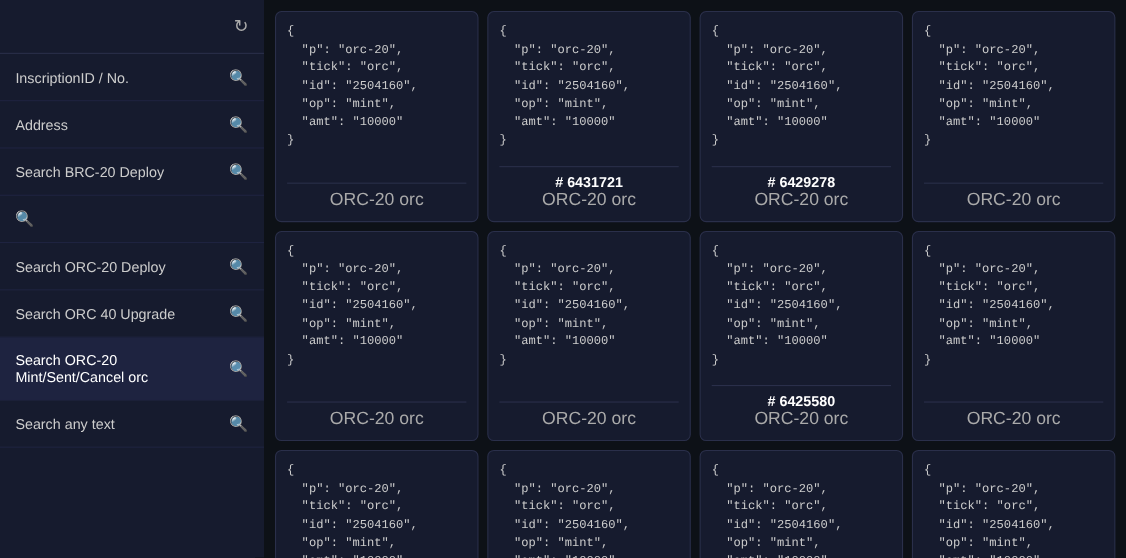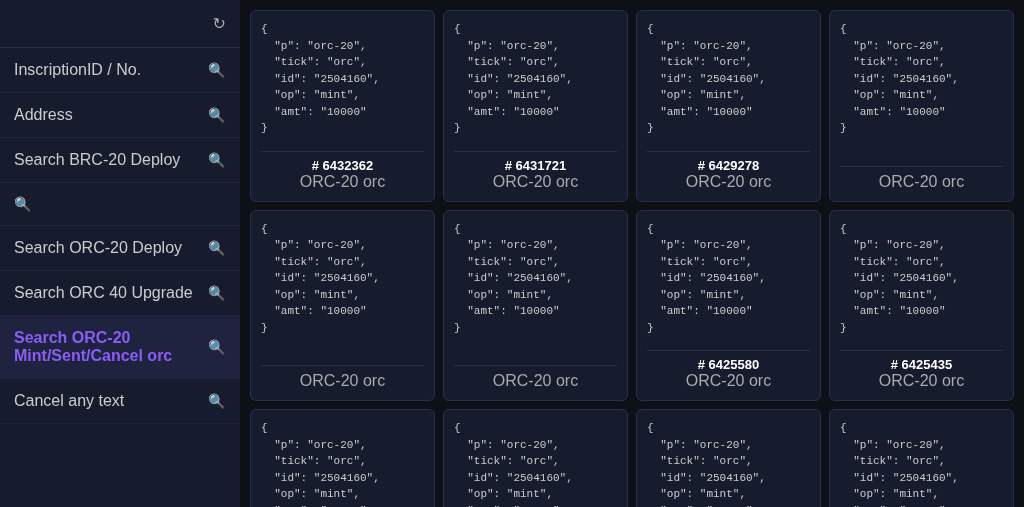--- a/index.html
+++ b/index.html
@@ -51,27 +51,27 @@
       border-bottom: 1px solid #1e2340;
       cursor: pointer;
       transition: background 0.15s;
     }
 
     .sidebar-item.active {
       background: #1e2340;
     }
 
     .sidebar-item-label {
-      font-size: 16px;
+      font-size: 13px;
       color: #ccc;
     }
 
     .sidebar-item.active .sidebar-item-label {
-      color: #8b5cf6;
-      font-weight: bold;
+      color: #ffffff;
+      font-weight: normal;
     }
 
     .search-icon {
       color: #aaa;
       font-size: 14px;
     }
 
     
     .main {
       flex: 1;
@@ -159,39 +159,38 @@
     </div>
       <div class="sidebar-item">
       <span class="sidebar-item-label">Search ORC 40 Upgrade</span>
       <span class="search-icon">🔍</span>
     </div>
       <div class="sidebar-item active">
       <span class="sidebar-item-label">Search ORC-20 Mint/Sent/Cancel orc</span>
       <span class="search-icon">🔍</span>
     </div>
       <div class="sidebar-item">
-      <span class="sidebar-item-label">Cancel any text</span>
+      <span class="sidebar-item-label">Search any text</span>
       <span class="search-icon">🔍</span>
     </div>
     </div>
 </aside>
 
 <main class="main">
   <div class="cards-grid" id="cards-grid">
       <div class="card">
       <div class="card-code">{
   "p": "orc-20",
   "tick": "orc",
   "id": "2504160",
   "op": "mint",
   "amt": "10000"
 }</div>
       <hr class="card-divider">
       <div class="card-footer">
-        <span class="card-id">#&nbsp;6432362</span>
         <span class="card-type">ORC-20 orc</span>
       </div>
     </div>
       <div class="card">
       <div class="card-code">{
   "p": "orc-20",
   "tick": "orc",
   "id": "2504160",
   "op": "mint",
   "amt": "10000"
@@ -272,21 +271,20 @@
       <div class="card">
       <div class="card-code">{
   "p": "orc-20",
   "tick": "orc",
   "id": "2504160",
   "op": "mint",
   "amt": "10000"
 }</div>
       <hr class="card-divider">
       <div class="card-footer">
-        <span class="card-id">#&nbsp;6425435</span>
         <span class="card-type">ORC-20 orc</span>
       </div>
     </div>
       <div class="card">
       <div class="card-code">{
   "p": "orc-20",
   "tick": "orc",
   "id": "2504160",
   "op": "mint",
   "amt": "10000"

